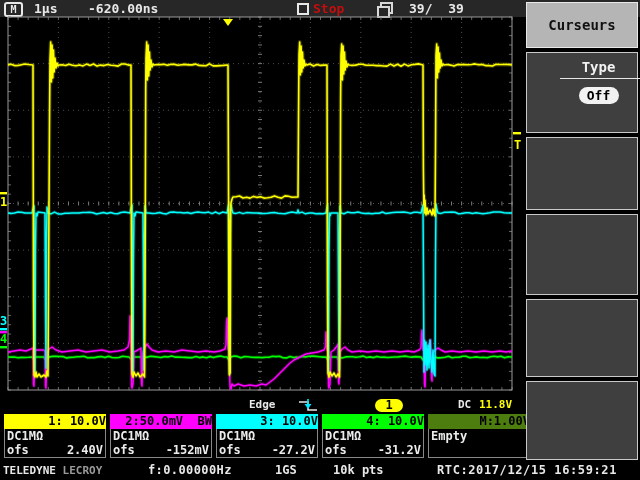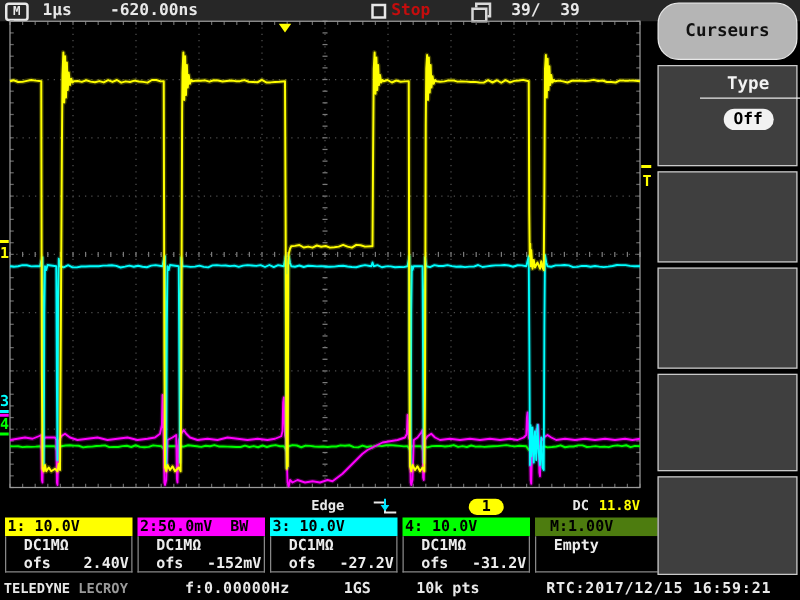--- a/index.html
+++ b/index.html
@@ -22,25 +22,25 @@
   
   .trigrow{top:398px;height:15px;font-size:11px;font-weight:bold;}
   .trig-edge{left:249px;top:398px;}
   .trig-glyph{left:297px;top:398px;}
   .trig-src{left:375px;top:399px;width:28px;height:13px;background:#ffff00;border-radius:7px;
             color:#000;text-align:center;font-size:12px;line-height:13px;font-weight:bold;}
   .trig-coup{left:458px;top:398px;}
   .trig-level{left:479px;top:398px;color:#ffff00;}
   
   .channels{left:4px;top:414px;display:flex;gap:4px;}
-  .chbox{width:102px;}
+  .chbox{width:102px;text-align:right;}
   .chhead{height:15px;font-size:12px;font-weight:bold;color:#000;line-height:15px;padding-left:2px;white-space:pre;}
   .chbody{height:28px;background:#000;border:1px solid #888;border-top:none;
           font-size:12px;font-weight:bold;color:#ececec;}
-  .chrow{height:14px;line-height:14px;padding:0 2px;display:flex;justify-content:space-between;white-space:pre;margin-left:12px;}
+  .chrow{height:14px;line-height:14px;padding:0 2px;display:flex;justify-content:space-between;white-space:pre;}
   
   .statusbar{left:0;top:461px;width:640px;height:19px;background:#000;font-size:12px;font-weight:bold;}
   .brand{left:3px;top:3px;font-size:11px;letter-spacing:0;}
   .brand .lt{color:#9a9a9a;text-align:right;}
   .sb-freq{left:148px;top:2px;letter-spacing:0.4px;}
   .sb-rate{left:275px;top:2px;}
   .sb-pts{left:333px;top:2px;}
   .sb-rtc{left:437px;top:2px;letter-spacing:0.6px;}
   
   .sidebar{left:526px;top:0;width:114px;height:461px;}
@@ -430,21 +430,21 @@
 
   <div class="abs statusbar">
     <div class="abs brand"><span>TELEDYNE</span><span class="lt"> LECROY</span></div>
     <div class="abs sb-freq">f:0.00000Hz</div>
     <div class="abs sb-rate">1GS</div>
     <div class="abs sb-pts">10k pts</div>
     <div class="abs sb-rtc">RTC:2017/12/15 16:59:21</div>
   </div>
 
   <div class="abs sidebar">
-    <div class="skey light" style="top:2px;height:46px;border-radius:17px;">
+    <div class="skey light" style="top:2px;height:46px;">
       <div class="skey-title">Curseurs</div>
     </div>
     <div class="skey" style="top:52px;height:81px;padding-left:33px;">
       <span class="type-label">Type</span>
       <div class="type-hr"></div>
       <span class="off-pill">Off</span>
     </div>
     <div class="skey" style="top:137px;height:73px;"></div>
     <div class="skey" style="top:214px;height:81px;"></div>
     <div class="skey" style="top:299px;height:78px;"></div>

